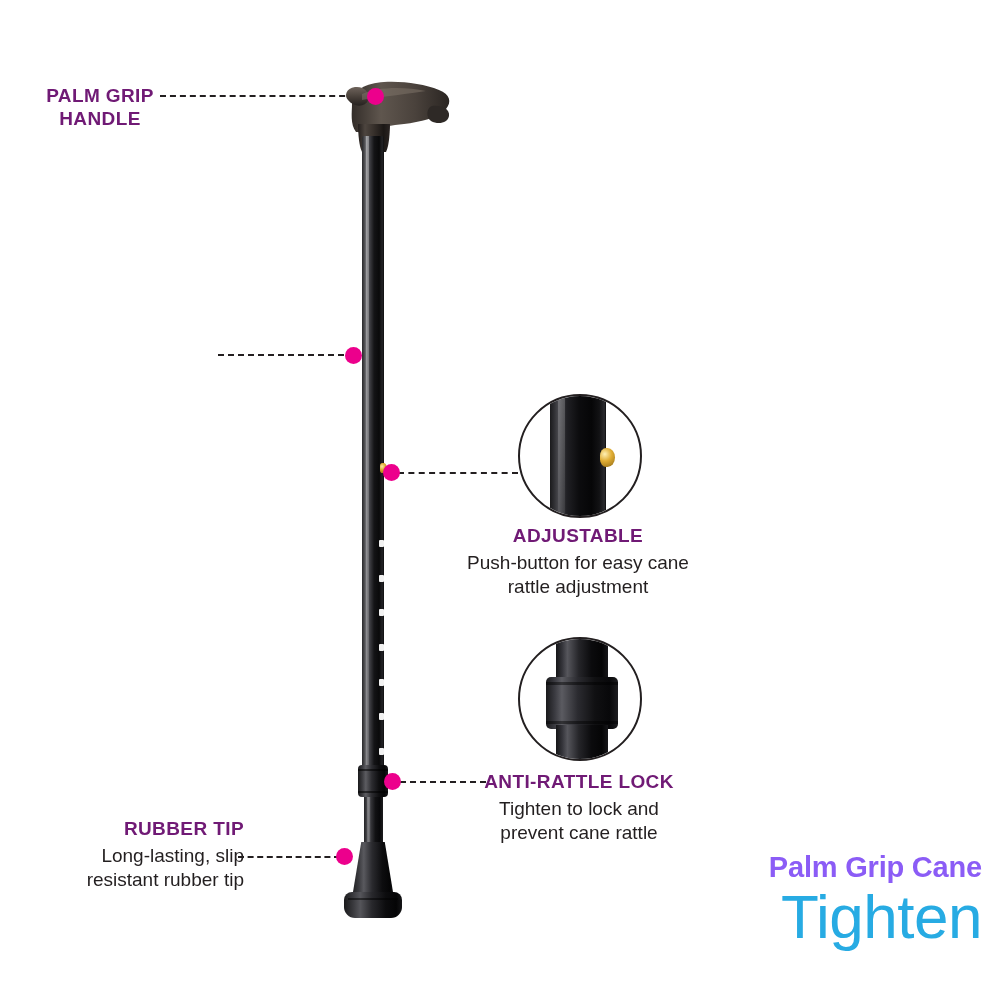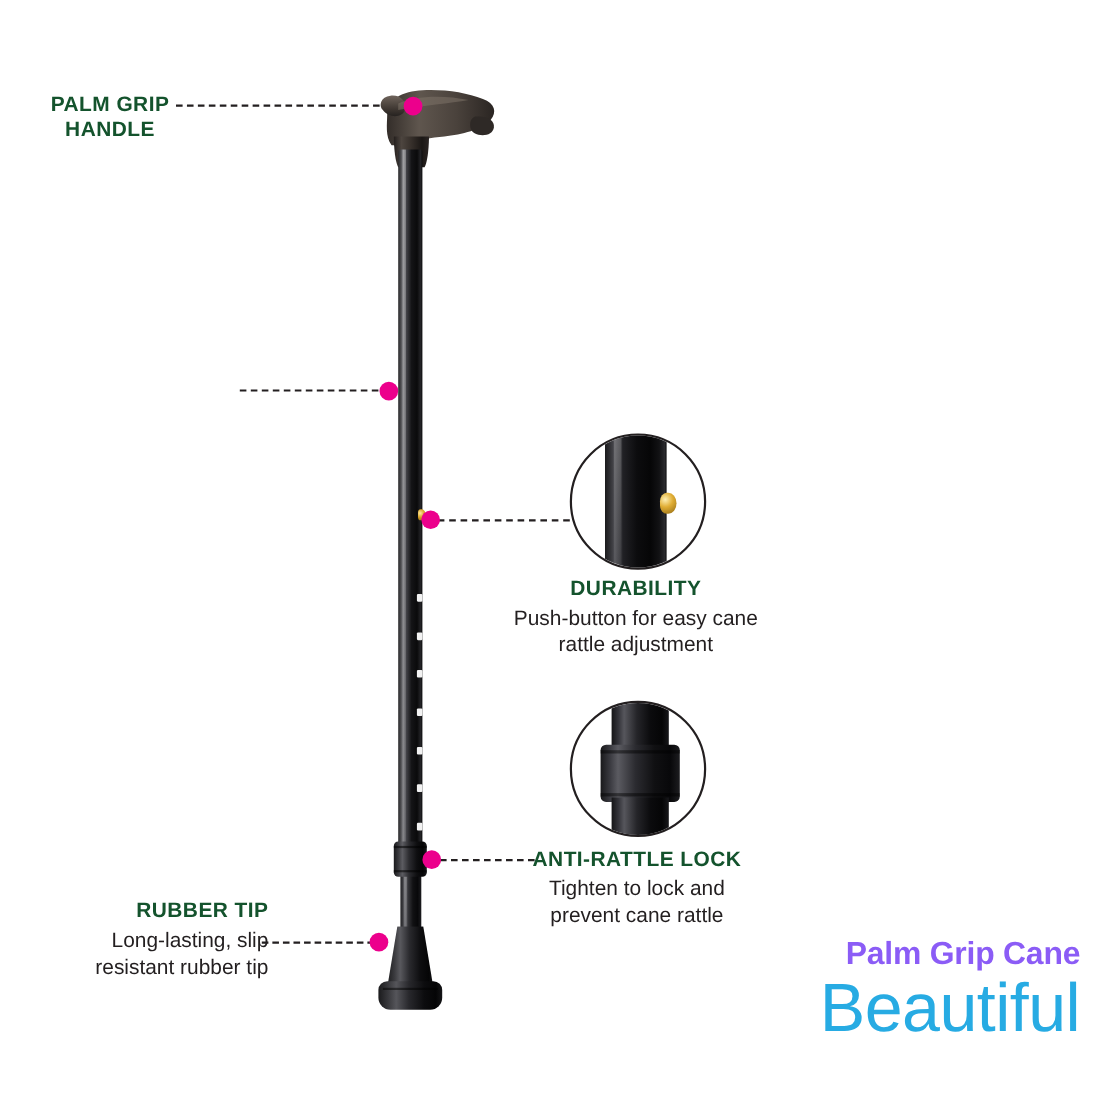--- a/index.html
+++ b/index.html
@@ -16,21 +16,21 @@
     position: relative;
     width: 1000px;
     height: 1000px;
     background: #ffffff;
     overflow: hidden;
   }
 
   
   .callout { position: absolute; }
   .callout .title {
-    color: #14532d;
+    color: #701a75;
     font-weight: bold;
     font-size: 19px;
     letter-spacing: 0.4px;
     line-height: 23px;
     margin: 0 0 4px 0;
   }
   .callout .body {
     color: #231F20;
     font-size: 19px;
     line-height: 23.5px;
@@ -387,32 +387,32 @@
 
   <div class="callout ta-center" style="left:0px; top:84px; width:200px;">
     <div class="title">
       <div>PALM GRIP</div>
       <div>HANDLE</div>
     </div>
   </div>
 
 
   <div class="callout ta-center" style="left:458px; top:524px; width:240px;">
-    <div class="title">DURABILITY</div>
+    <div class="title">ADJUSTABLE</div>
     <p class="body" style="width:240px;">Push-button for easy cane rattle adjustment</p>
   </div>
 
   <div class="callout ta-center" style="left:467px; top:770px; width:224px;">
     <div class="title">ANTI-RATTLE LOCK</div>
     <p class="body" style="width:224px;">Tighten to lock and prevent cane rattle</p>
   </div>
 
   <div class="callout ta-center" style="left:32px; top:817px; width:212px;text-align:right;">
     <div class="title">RUBBER TIP</div>
     <p class="body" style="width:212px;">Long-lasting, slip resistant rubber tip</p>
   </div>
 
   <div id="brand">
     <div class="brand-line1">Palm Grip Cane</div>
-    <div class="brand-line2">Beautiful</div>
+    <div class="brand-line2">Tighten</div>
   </div>
 
 </div>
 
 </body></html>

